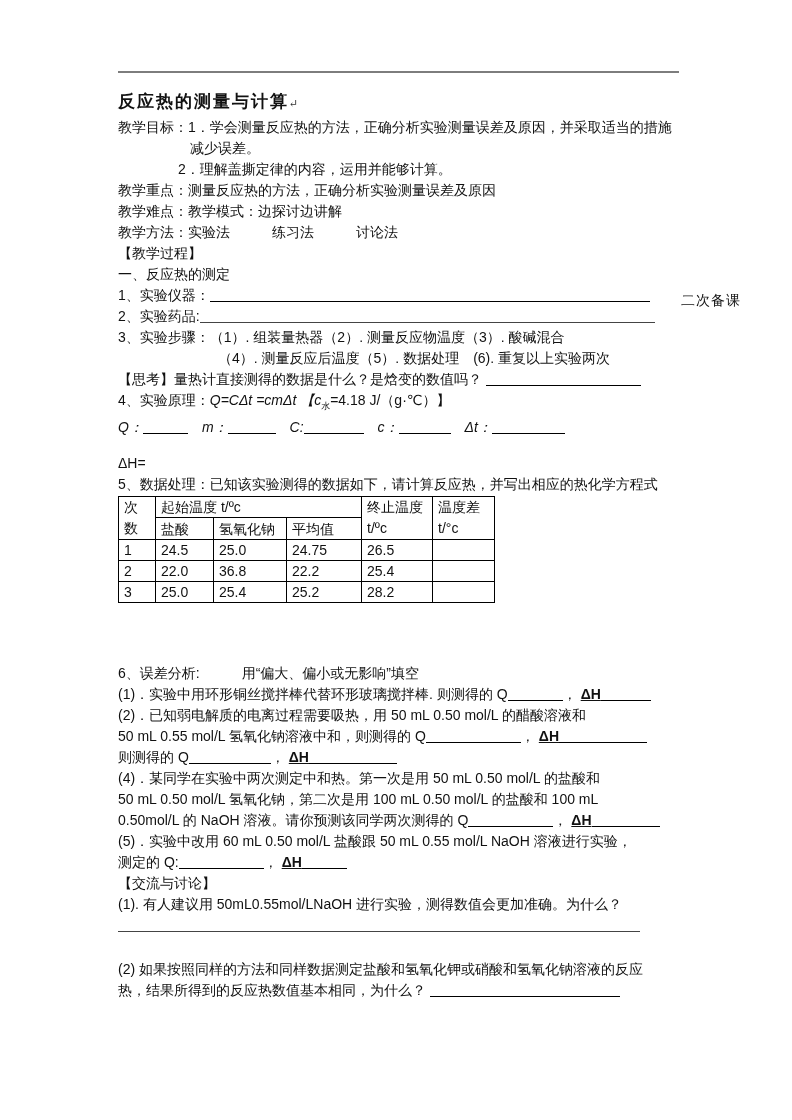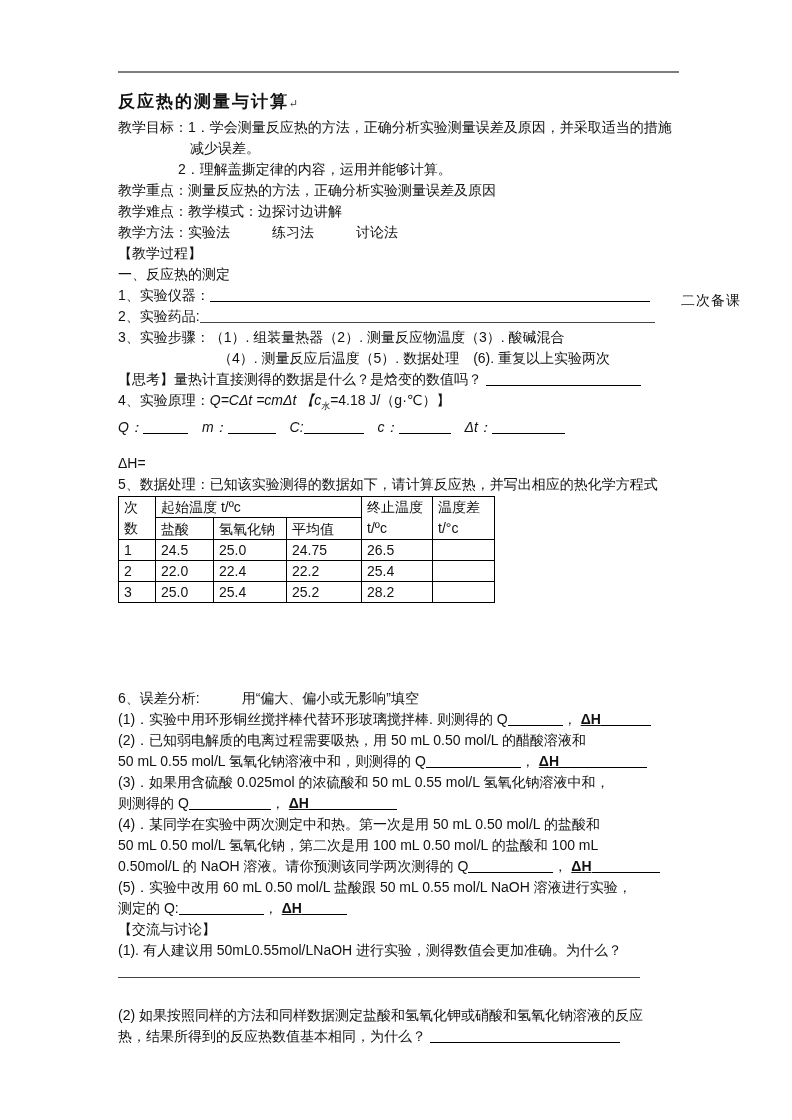--- a/index.html
+++ b/index.html
@@ -21,21 +21,21 @@
   .indent60 { padding-left:60px; }
   .indent72 { padding-left:72px; }
   .indent100 { padding-left:100px; }
   .bl { display:inline-block; border-bottom:1px solid #000; height:13px; vertical-align:-2px; }
   .bl2 { border-bottom:1.5px solid #444; }
   .it { font-style:italic; }
   .dh { font-weight:bold; margin-left:4px;text-decoration:underline; }
   .gap14 { margin-right:14px; }
   sub.small { font-size:9px; }
   .dh-line { margin-top:15px; }
-  .sec6 { margin-top:85px; }
+  .sec6 { margin-top:60px; }
   .q2 { margin-top:23px; }
   table.data {
     border-collapse:collapse; margin-top:1px;
     font-size:14px;
   }
   table.data td, table.data th {
     border:1.5px solid #000; padding:0 5px; font-weight:normal; text-align:left;
     height:20px; line-height:20px; vertical-align:middle;
   }
   td.c1 { width:26px; } td.c2 { width:47px; } td.c3 { width:62px; }
@@ -107,21 +107,21 @@
         <td class="c1">1</td>
         <td class="c2">24.5</td>
         <td class="c3">25.0</td>
         <td class="c4">24.75</td>
         <td class="c5">26.5</td>
         <td class="c6"></td>
       </tr>
       <tr>
         <td class="c1">2</td>
         <td class="c2">22.0</td>
-        <td class="c3">22.4</td>
+        <td class="c3">36.8</td>
         <td class="c4">22.2</td>
         <td class="c5">25.4</td>
         <td class="c6"></td>
       </tr>
       <tr>
         <td class="c1">3</td>
         <td class="c2">25.0</td>
         <td class="c3">25.4</td>
         <td class="c4">25.2</td>
         <td class="c5">28.2</td>
@@ -130,21 +130,20 @@
     </tbody>
       </table>
 
     <div class="line sec6">6、误差分析:　　　用“偏大、偏小或无影响”填空</div>
 
     <div class="line"><span>(1)．实验中用环形铜丝搅拌棒代替环形玻璃搅拌棒. 则测得的 Q</span><span class="bl" style="width:55px"></span><span>，</span><span class="dh">ΔH</span><span class="bl" style="width:50px"></span></div>
 
     <div class="line">(2)．已知弱电解质的电离过程需要吸热，用 50 mL 0.50 mol/L 的醋酸溶液和</div>
     <div class="line"><span>50 mL 0.55 mol/L 氢氧化钠溶液中和，则测得的 Q</span><span class="bl" style="width:95px"></span><span>，</span><span class="dh">ΔH</span><span class="bl" style="width:88px"></span></div>
 
-    <div class="line">(3)．如果用含硫酸 0.025mol 的浓硫酸和 50 mL 0.55 mol/L 氢氧化钠溶液中和，</div>
     <div class="line"><span>则测得的 Q</span><span class="bl" style="width:82px"></span><span>，</span><span class="dh">ΔH</span><span class="bl" style="width:88px"></span></div>
 
     <div class="line">(4)．某同学在实验中两次测定中和热。第一次是用 50 mL 0.50 mol/L 的盐酸和</div>
     <div class="line">50 mL 0.50 mol/L 氢氧化钠，第二次是用 100 mL 0.50 mol/L 的盐酸和 100 mL</div>
     <div class="line"><span>0.50mol/L 的 NaOH 溶液。请你预测该同学两次测得的 Q</span><span class="bl" style="width:85px"></span><span>，</span><span class="dh">ΔH</span><span class="bl" style="width:68px"></span></div>
 
     <div class="line">(5)．实验中改用 60 mL 0.50 mol/L 盐酸跟 50 mL 0.55 mol/L NaOH 溶液进行实验，</div>
     <div class="line"><span>测定的 Q:</span><span class="bl" style="width:85px"></span><span>，</span><span class="dh">ΔH</span><span class="bl" style="width:45px"></span></div>
 
     <div class="line">【交流与讨论】</div>

